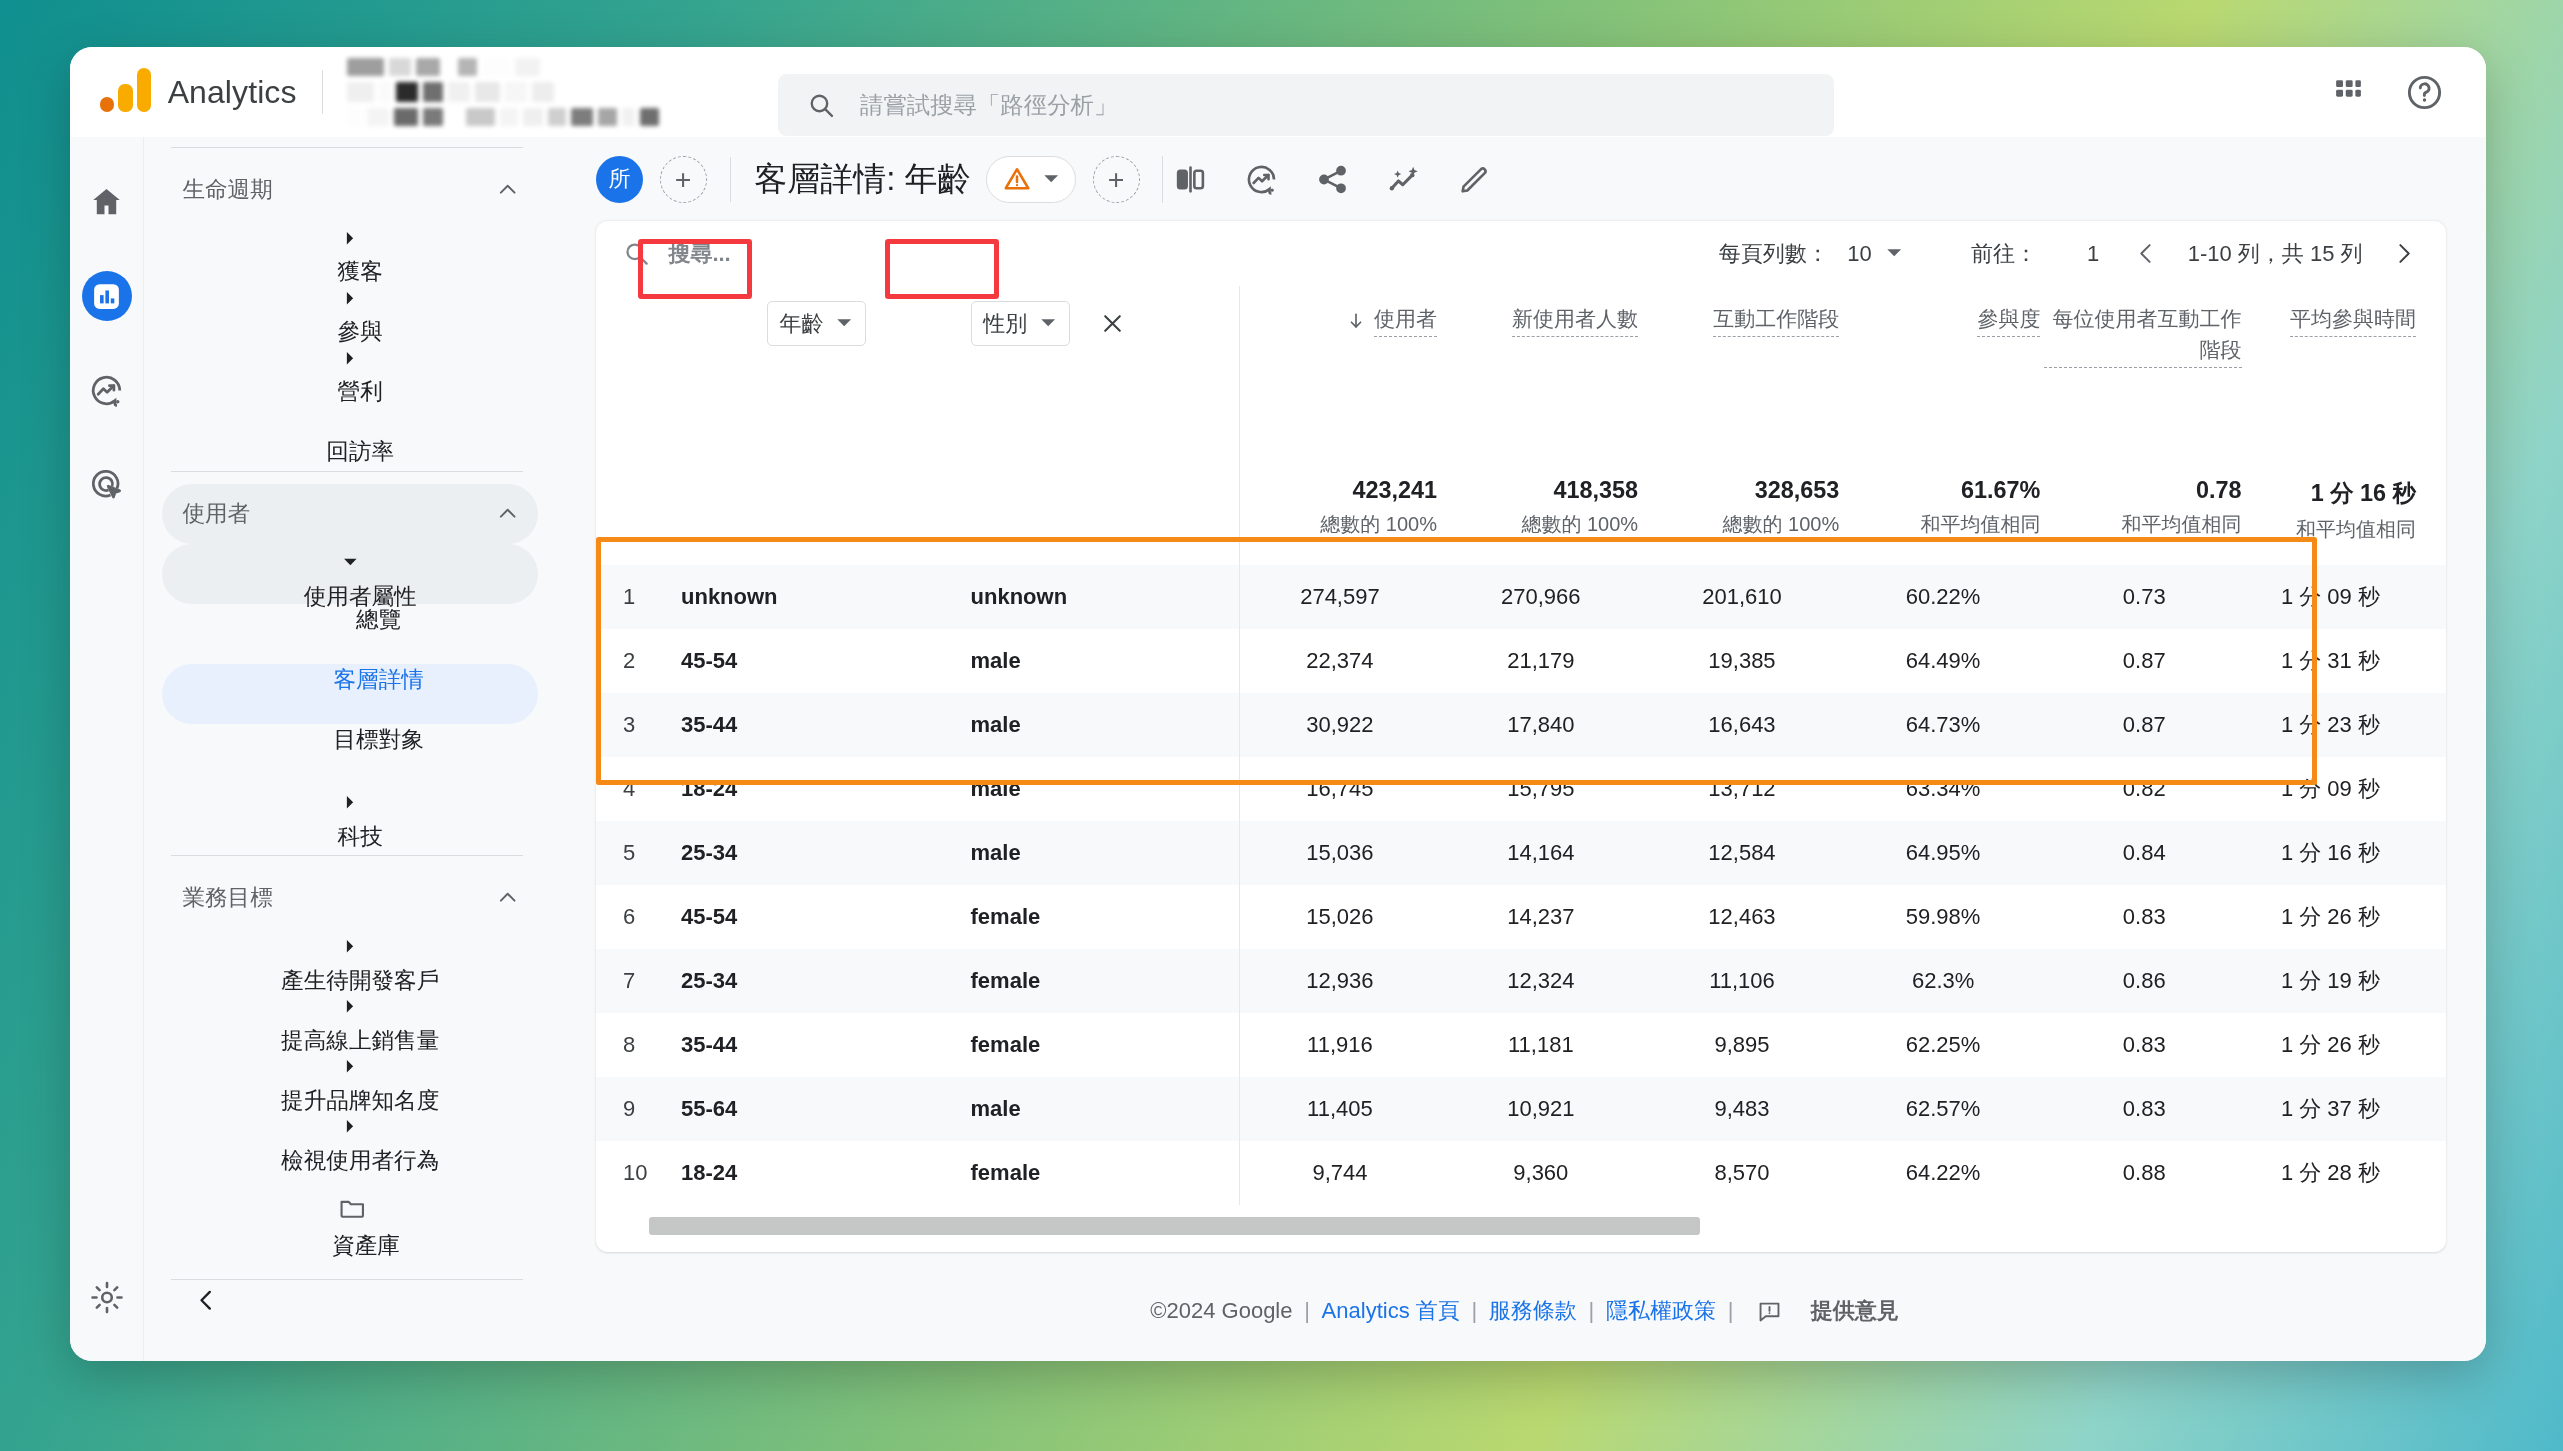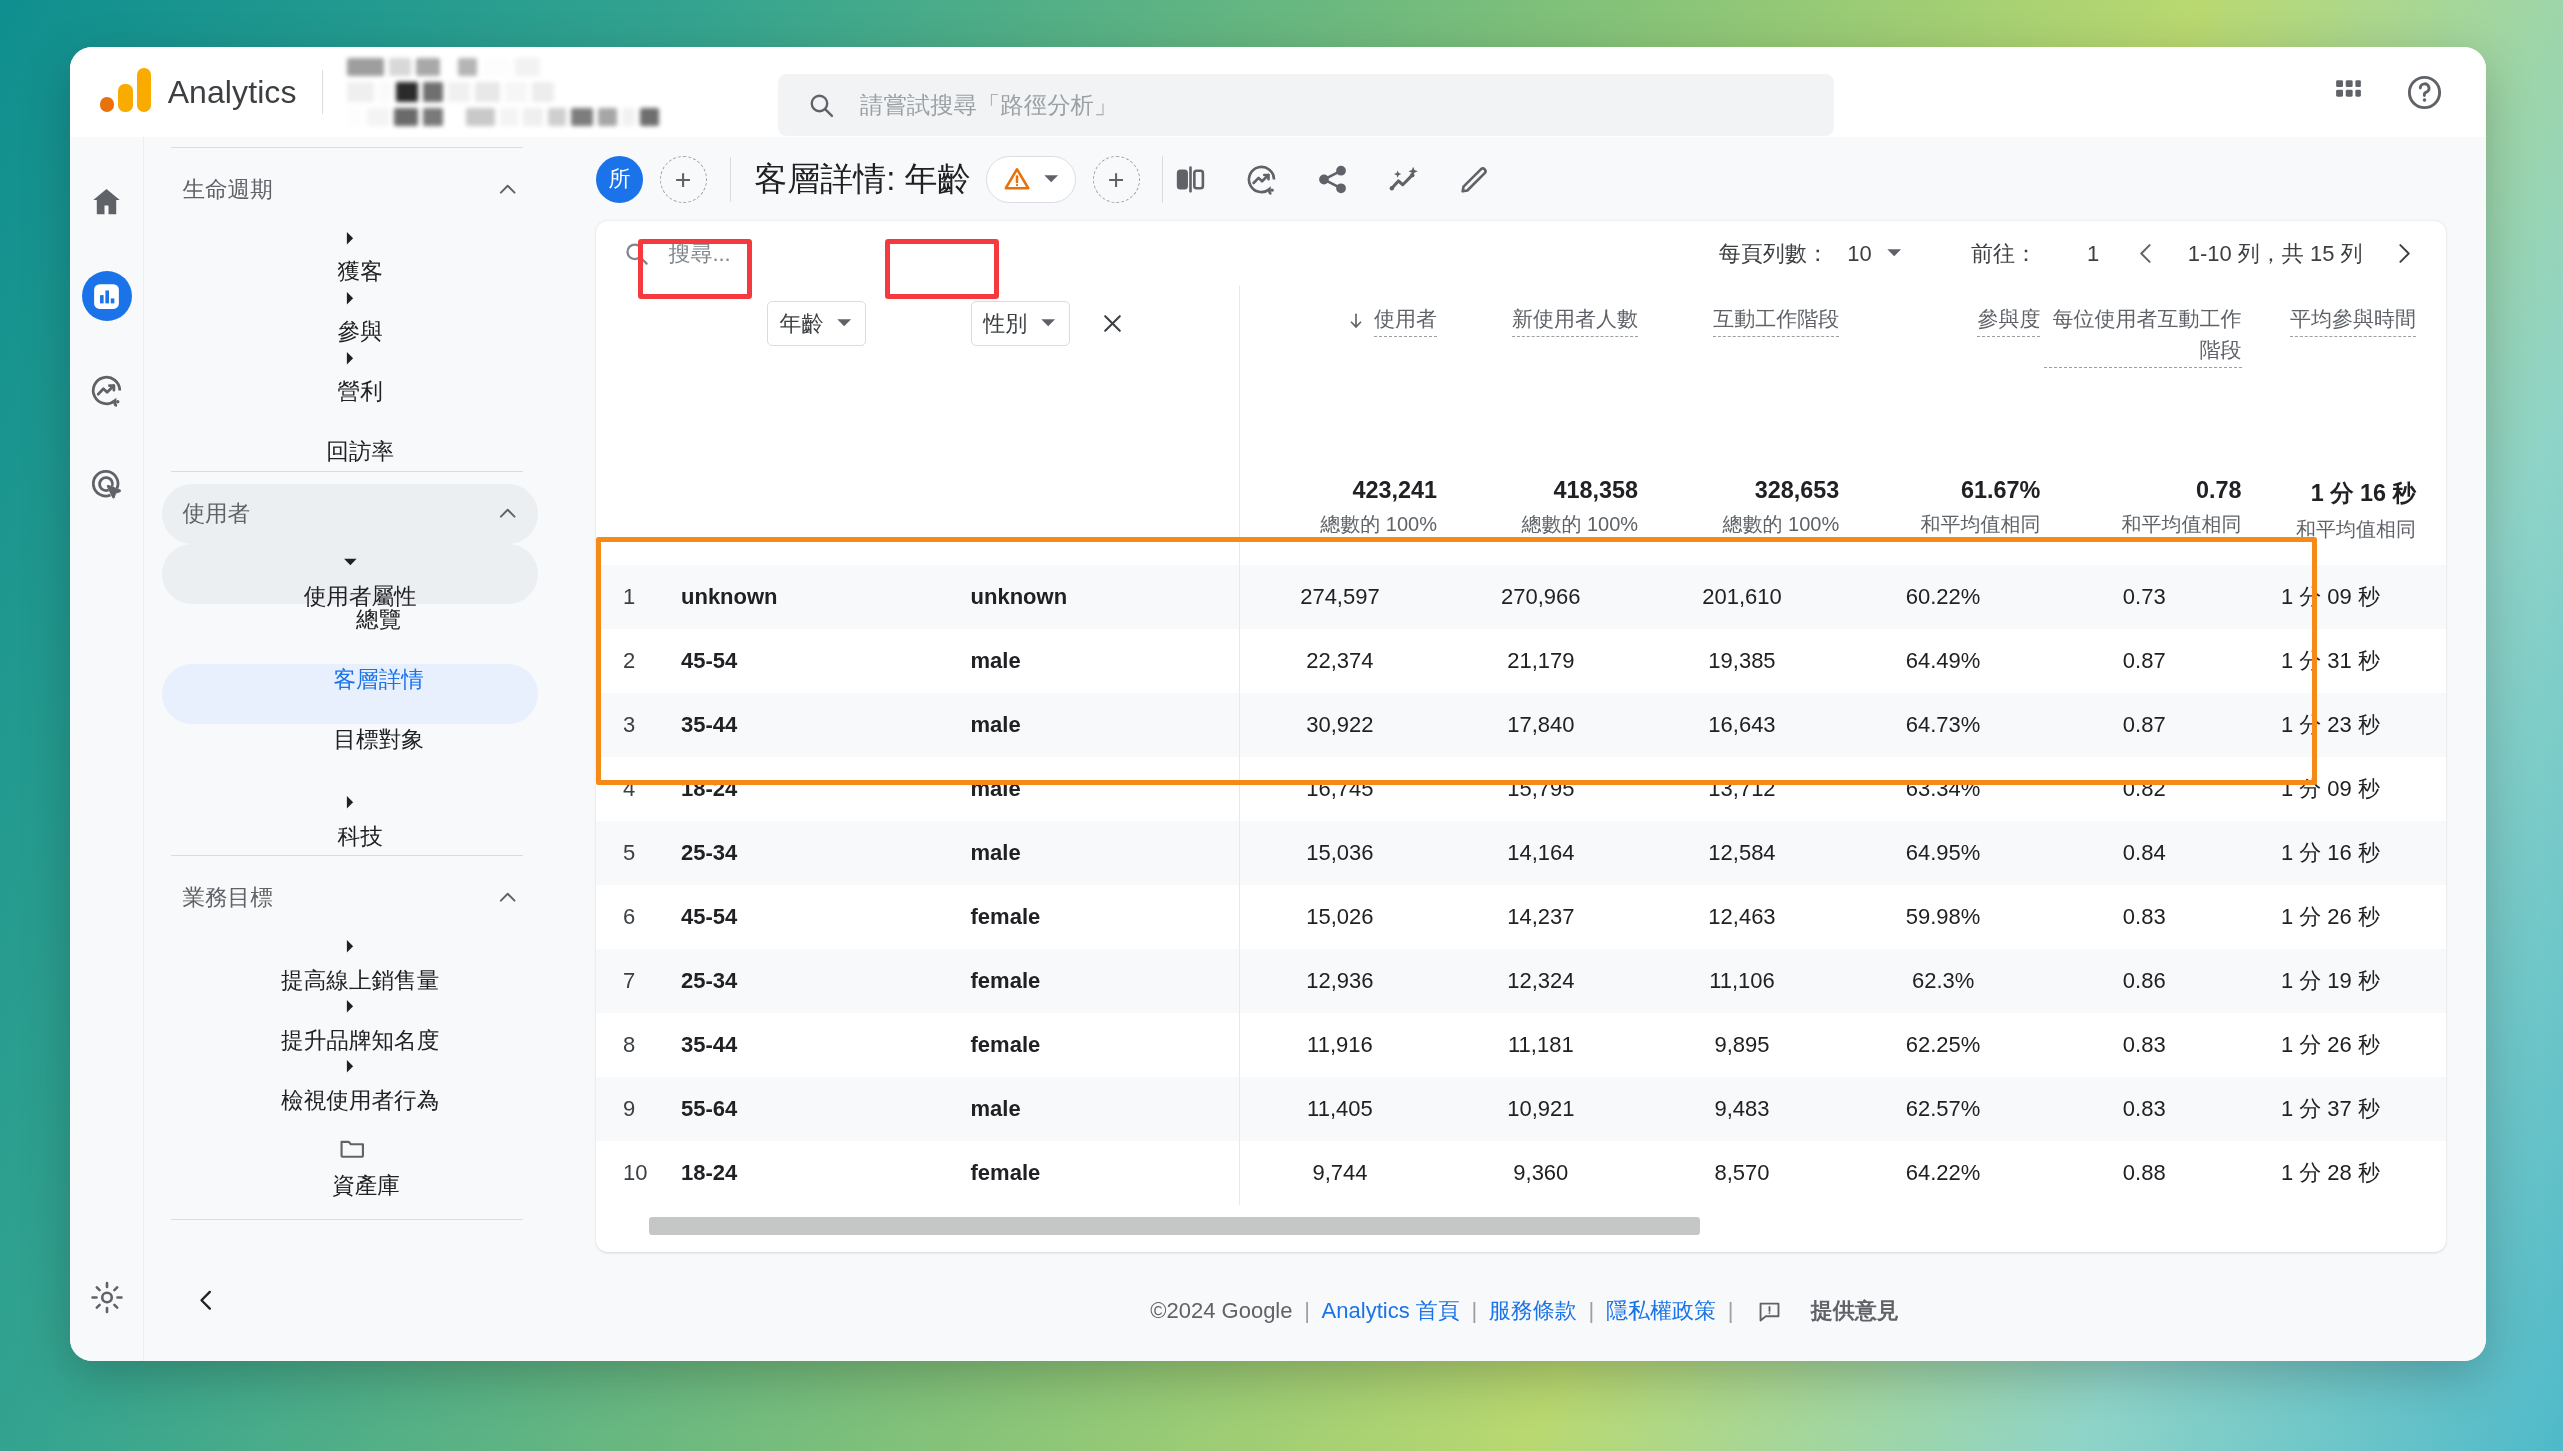--- a/index.html
+++ b/index.html
@@ -142,21 +142,21 @@
     flex: 0 0 auto;
     height: 1031px;
     display: flex; flex-direction: column;
     overflow: hidden;
     position: relative;
   }
   .card-tools {
     height: 65px; display: flex; align-items: center;
     padding: 0 30px 0 27px;
   }
-  .tsearch { display: flex; align-items: center; gap: 18.4px; color: #80868b; font-size: 22px;}
+  .tsearch { display: flex; align-items: center; gap: 18.4px; color: #80868b; font-size: 22px; font-weight: bold;}
   .pager { margin-left: auto; display: flex; align-items: center; color: #3c4043; font-size: 22px; gap: 0; }
   .pager .lbl { color: #3c4043; }
   .pager .sel { display: flex; align-items: center; gap: 13.4px; margin: 0 39px 0 18.4px; }
   .pager .goto { margin-left: 28.5px; }
   .pager .gv { margin-left: 50px; }
   .pager .arrows { display: flex; align-items: center; gap: 28.5px; margin-left: 35px; }
   .pager .range { font-size: 22px; }
 
   table { width: 100%; border-collapse: collapse; table-layout: fixed; }
   .c-rank { width: 52px; }
@@ -423,20 +423,28 @@
 
         <div class="nav-divider"></div>
 
         <div class="nav-group">
           <span>業務目標</span>
           <span>
             <svg width="23.4" height="23.4" viewBox="0 0 24 24" fill="none" stroke="#5f6368" stroke-width="2">
                 <path d="m5 15 7-7 7 7" stroke-linecap="round" stroke-linejoin="round"></path>
               </svg>
           </span>
+        </div>
+        <div class="nav-item">
+          <span class="tw">
+              <svg width="16.7" height="16.7" viewBox="0 0 12 12" fill="#202124">
+                <path d="M3.5 1.5 8 6l-4.5 4.5z"></path>
+              </svg>
+            </span>
+          <span>產生待開發客戶</span>
         </div>
         <div class="nav-item">
           <span class="tw">
               <svg width="16.7" height="16.7" viewBox="0 0 12 12" fill="#202124">
                 <path d="M3.5 1.5 8 6l-4.5 4.5z"></path>
               </svg>
             </span>
           <span>提高線上銷售量</span>
         </div>
         <div class="nav-item">

